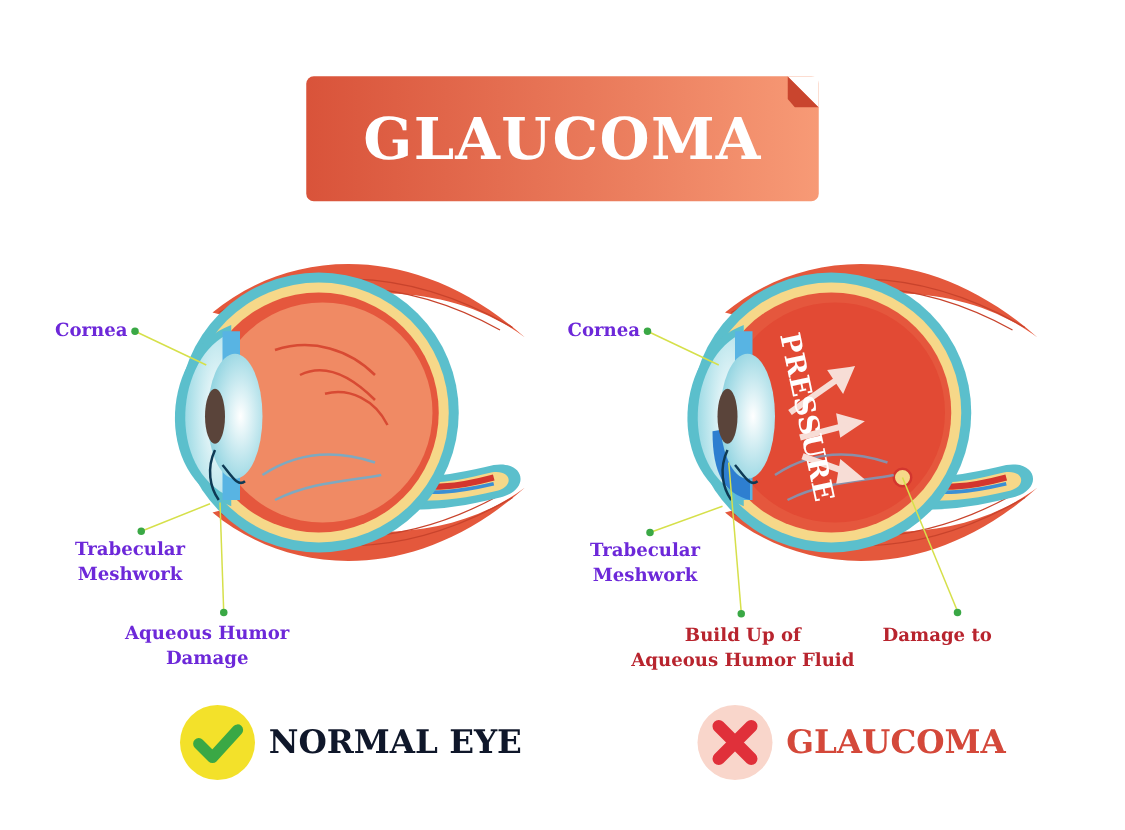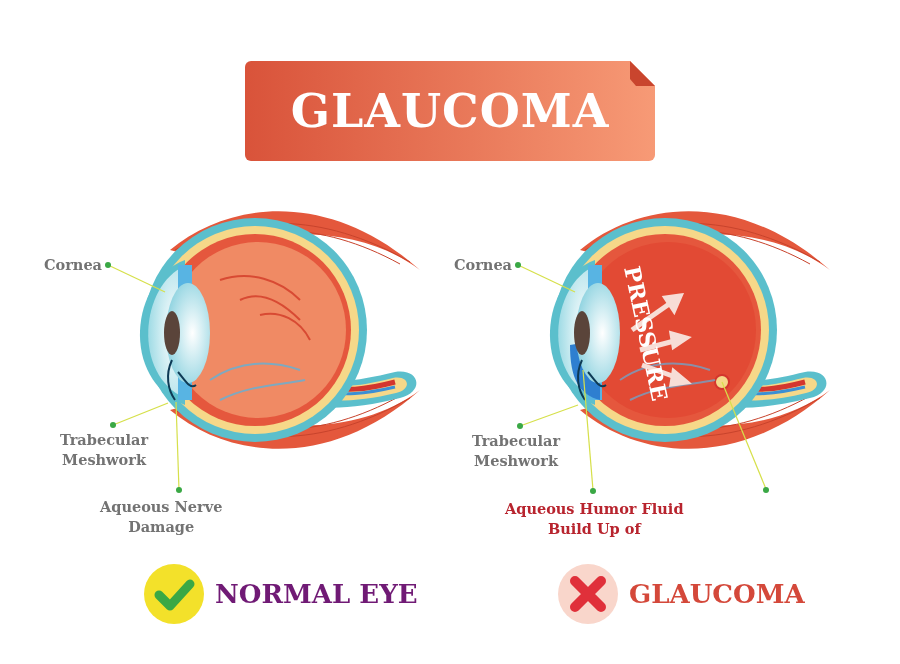--- a/index.html
+++ b/index.html
@@ -3,21 +3,21 @@
 <meta charset="utf-8">
 <style>
   html, body { margin:0; padding:0; background:#ffffff; }
   body { width:900px; height:664px; position:relative; overflow:hidden; font-family:"DejaVu Serif", serif; }
   .banner { position:absolute; left:245px; top:61px; width:410px; height:100px; border-radius:6px;
     background:linear-gradient(90deg,#d9533a 0%,#e9795a 55%,#f79a76 100%); }
   .banner-fold { position:absolute; left:630px; top:61px; width:25px; height:25px; }
   .banner-title { position:absolute; left:245px; top:61px; width:410px; height:100px; display:flex; align-items:center; justify-content:center;
     color:#fff; font-weight:bold; font-size:46px; letter-spacing:1px; font-family:"DejaVu Serif", serif; }
   .label { position:absolute; font-weight:bold; font-size:14.5px; line-height:20px; text-align:center; font-family:"DejaVu Serif", serif; }
-  .dark { color:#737373; }
+  .dark { color:#6d28d9; }
   .red { color:#b8242e; }
   .diagram { position:absolute; left:0; top:0; }
   .status { position:absolute; display:flex; align-items:center; }
   .status-text { font-weight:bold; font-size:26px; margin-left:10px; font-family:"DejaVu Serif", serif; }
 </style>
 </head>
 <body>
 
 <div class="banner"></div>
 <svg class="banner-fold" width="25" height="25" viewBox="0 0 25 25">
@@ -130,42 +130,43 @@
     <circle cx="766" cy="490" r="3"></circle>
   </g>
 </svg>
 
 <div class="label dark" style="left:44px; top:255px;">Cornea</div>
 <div class="label dark" style="left:60px; top:430px;">
   <div>Trabecular</div>
   <div>Meshwork</div>
 </div>
 <div class="label dark" style="left:100px; top:497px;">
-  <div>Aqueous Nerve</div>
+  <div>Aqueous Humor</div>
   <div>Damage</div>
 </div>
 
 <div class="label dark" style="left:454px; top:255px;">Cornea</div>
 <div class="label dark" style="left:472px; top:431px;">
   <div>Trabecular</div>
   <div>Meshwork</div>
 </div>
 <div class="label red" style="left:505px; top:499px;">
+  <div>Build Up of</div>
   <div>Aqueous Humor Fluid</div>
-  <div>Build Up of</div>
 </div>
 <div class="label red" style="left:706px; top:499px;">
+  <div>Damage to</div>
 </div>
 
 <div class="status" style="left:143px; top:563px;">
   <svg width="62" height="62" viewBox="0 0 62 62">
     <circle cx="31" cy="31" r="30" fill="#f3e12a"></circle>
     <path d="M16,32 L27,43 L47,21" stroke="#3aa845" stroke-width="9" stroke-linecap="round" stroke-linejoin="round" fill="none"></path>
   </svg>
-  <span class="status-text" style="color:#701a75;">NORMAL EYE</span>
+  <span class="status-text" style="color:#0f172a;">NORMAL EYE</span>
 </div>
 <div class="status" style="left:557px; top:563px;">
   <svg width="62" height="62" viewBox="0 0 62 62">
     <circle cx="31" cy="31" r="30" fill="#f9d6cb"></circle>
     <path d="M18,18 L44,44 M44,18 L18,44" stroke="#e0303a" stroke-width="10" stroke-linecap="round" fill="none"></path>
   </svg>
   <span class="status-text" style="color:#d4483a;">GLAUCOMA</span>
 </div>
 
 </body></html>

